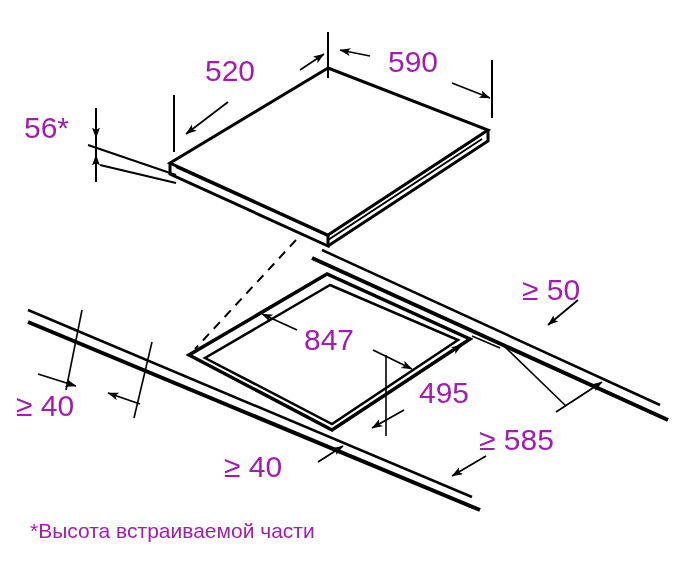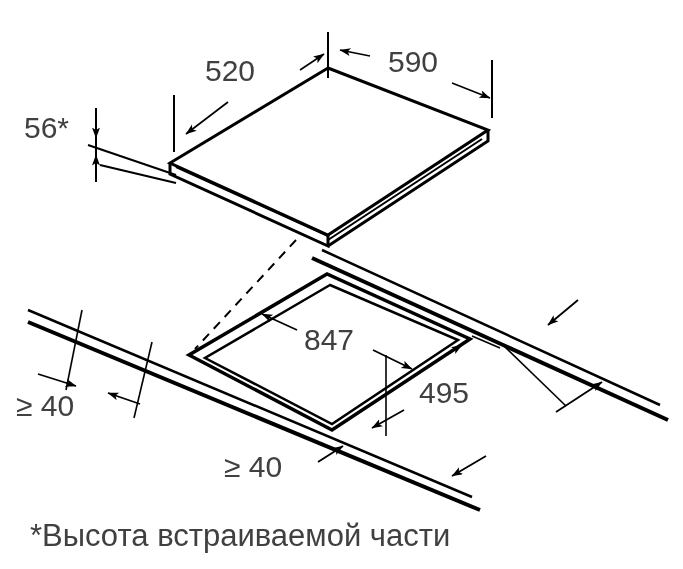--- a/index.html
+++ b/index.html
@@ -1,24 +1,24 @@
 <!DOCTYPE html>
 <html><head>
 <meta charset="utf-8">
 <style>
   html,body{margin:0;padding:0;background:#ffffff;}
   body{width:683px;height:569px;overflow:hidden;
        font-family:"Liberation Sans","DejaVu Sans",sans-serif;color:#000;}
   #stage{position:relative;width:683px;height:569px;background:#fff;}
   #draw{position:absolute;left:0;top:0;width:683px;height:569px;}
-  .lbl{position:absolute;white-space:nowrap;color:#404040;
+  .lbl{position:absolute;white-space:nowrap;color:#a21caf;
        font-family:"Liberation Sans","DejaVu Sans",sans-serif;
        font-weight:400;line-height:1;letter-spacing:0px;}
   .dim{font-size:30px;}
-  .cap{font-size:31px;}
+  .cap{font-size:21px;}
 </style>
 </head>
 <body>
 
 <div id="stage">
 
   <svg id="draw" viewBox="0 0 683 569">
     <defs>
       <marker id="ah" markerWidth="12" markerHeight="12" refX="10.5" refY="4" orient="auto" markerUnits="userSpaceOnUse">
         <path d="M0,0 L11,4 L0,8 L2.6,4 Z" fill="#000"></path>
@@ -144,21 +144,23 @@
   <div class="lbl dim" style="left:205px;top:56px;">520</div>
 
   <div class="lbl dim" style="left:388px;top:47px;">590</div>
 
   <div class="lbl dim" style="left:24px;top:113px;">56*</div>
 
   <div class="lbl dim" style="left:304px;top:325px;">847</div>
 
   <div class="lbl dim" style="left:419px;top:378px;text-align:center;">495</div>
 
+  <div class="lbl dim" style="left:522px;top:275px;">≥ 50</div>
 
   <div class="lbl dim" style="left:16px;top:391px;">≥ 40</div>
 
   <div class="lbl dim" style="left:224px;top:452px;">≥ 40</div>
 
+  <div class="lbl dim" style="left:479px;top:425px;">≥ 585</div>
 
   <div class="lbl cap" style="left:30px;top:520px;">*Высота встраиваемой части</div>
 
 </div>
 
 </body></html>

